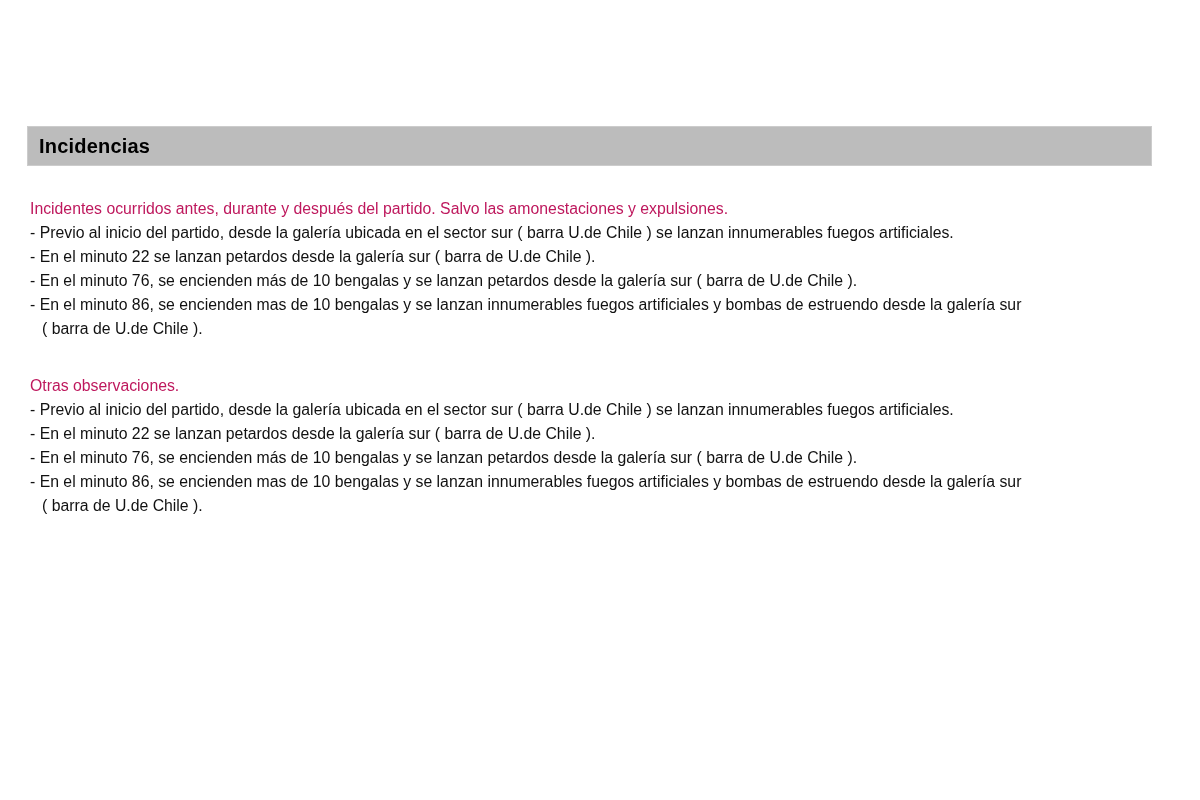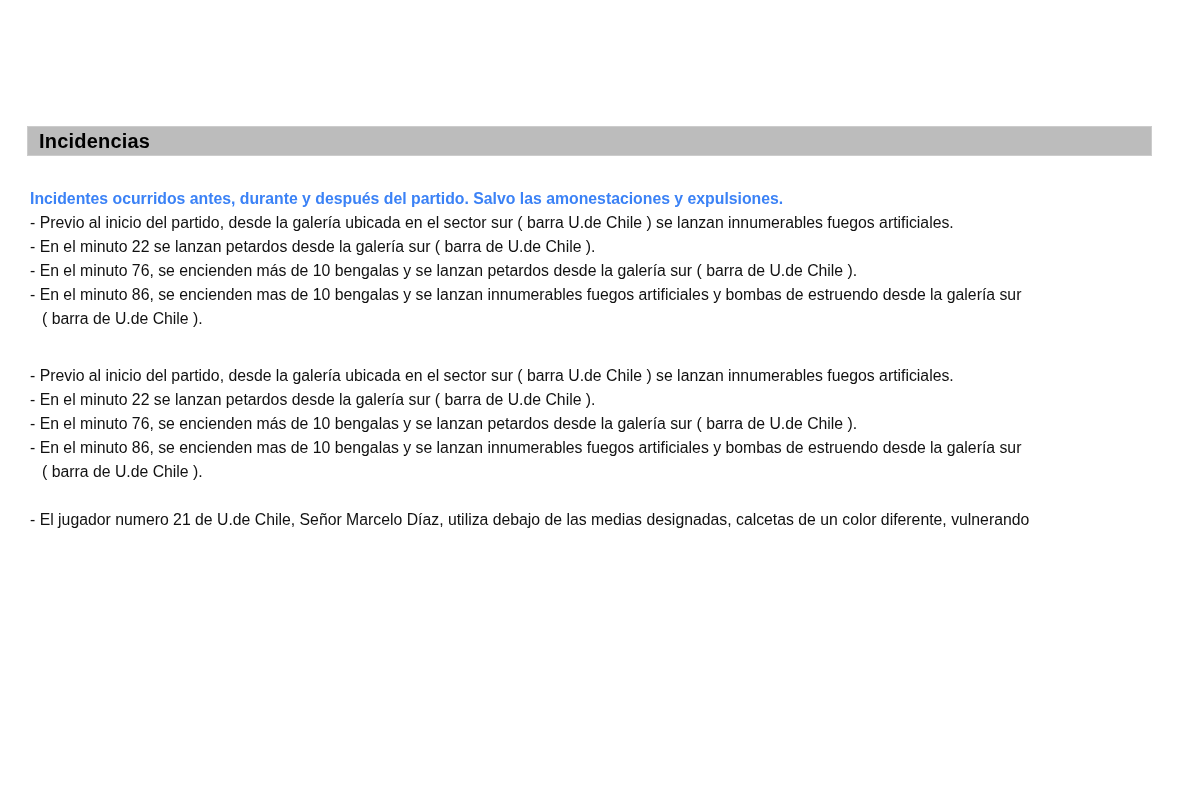--- a/index.html
+++ b/index.html
@@ -16,21 +16,21 @@
   }
   .page {
     position: relative;
     width: 1200px;
     height: 800px;
   }
   .title-bar {
     box-sizing: border-box;
     margin: 126px 0 0 27px;
     width: 1125px;
-    height: 30px;
+    height: 40px;
     background: #bcbcbc;
     border: 1px solid #cccccc;
     display: flex;
     align-items: center;
   }
   .title-bar .title {
     font-size: 20px;
     font-weight: bold;
     color: #000000;
     padding-left: 11px;
@@ -40,22 +40,22 @@
     margin-left: 30px;
     margin-right: 20px;
   }
   .content p {
     margin: 0;
     font-size: 15.8px;
     line-height: 24px;
     white-space: nowrap;
   }
   .heading {
-    font-weight: bold;
-    color: #3b82f6;
+    font-weight: normal;
+    color: #be185d;
   }
   .sec1 { margin-top: 31px; }
   .sec2 { margin-top: 33px; }
   .sec3 { margin-top: 24px; }
   .cont { padding-left: 12px; }
 </style>
 </head>
 <body>
 
 <div class="page">
@@ -69,25 +69,25 @@
     <section class="sec1">
       <p class="heading">Incidentes ocurridos antes, durante y después del partido. Salvo las amonestaciones y expulsiones.</p>
       <p class="line">- Previo al inicio del partido, desde la galería ubicada en el sector sur ( barra U.de Chile ) se lanzan innumerables fuegos artificiales.</p>
       <p class="line">- En el minuto 22 se lanzan petardos desde la galería sur ( barra de U.de Chile ).</p>
       <p class="line">- En el minuto 76, se encienden más de 10 bengalas y se lanzan petardos desde la galería sur ( barra de U.de Chile ).</p>
       <p class="line">- En el minuto 86, se encienden mas de 10 bengalas y se lanzan innumerables fuegos artificiales y bombas de estruendo desde la galería sur</p>
       <p class="line cont">( barra de U.de Chile ).</p>
     </section>
 
     <section class="sec2">
+      <p class="heading">Otras observaciones.</p>
       <p class="line">- Previo al inicio del partido, desde la galería ubicada en el sector sur ( barra U.de Chile ) se lanzan innumerables fuegos artificiales.</p>
       <p class="line">- En el minuto 22 se lanzan petardos desde la galería sur ( barra de U.de Chile ).</p>
       <p class="line">- En el minuto 76, se encienden más de 10 bengalas y se lanzan petardos desde la galería sur ( barra de U.de Chile ).</p>
       <p class="line">- En el minuto 86, se encienden mas de 10 bengalas y se lanzan innumerables fuegos artificiales y bombas de estruendo desde la galería sur</p>
       <p class="line cont">( barra de U.de Chile ).</p>
     </section>
 
     <section class="sec3">
-      <p class="line">- El jugador numero 21 de U.de Chile, Señor Marcelo Díaz, utiliza debajo de las medias designadas, calcetas de un color diferente, vulnerando</p>
     </section>
 
   </div>
 </div>
 
 </body></html>

